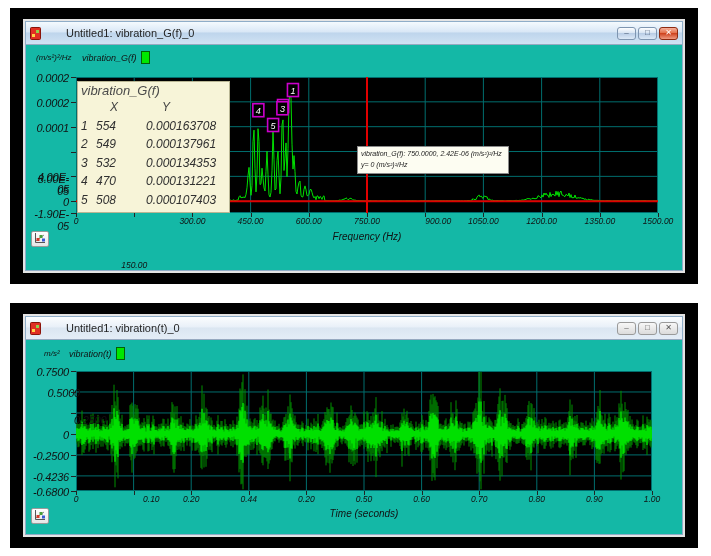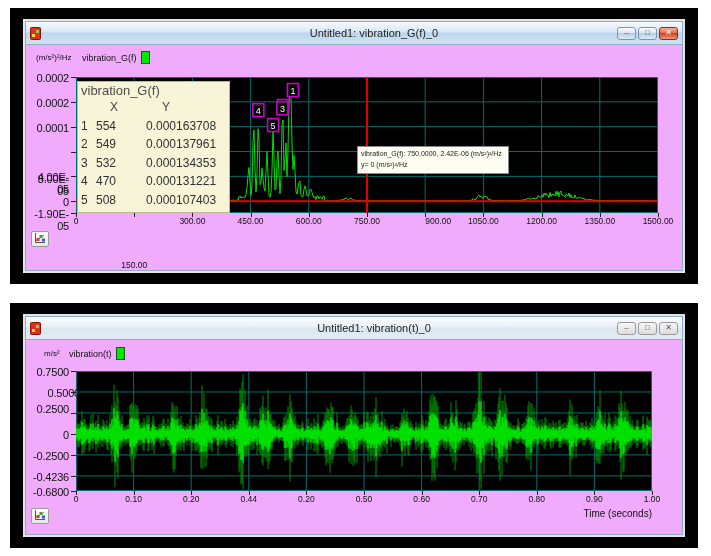--- a/index.html
+++ b/index.html
@@ -9,45 +9,45 @@
   .f0{left:10px;top:8px;width:688px;height:276px;}
   .f1{left:10px;top:303px;width:688px;height:245px;}
   .window{width:100%;height:100%;box-sizing:border-box;border:1px solid #8fadc8;
           outline:2px solid #e4e4e4;background:#d6d3cb;display:flex;flex-direction:column;
           overflow:hidden;}
   .titlebar{height:22px;flex:0 0 22px;display:flex;align-items:center;position:relative;
             background:linear-gradient(#f4fafe,#d9e7f6 45%,#bed5ec 50%,#d0e2f3);
             border-bottom:1px solid #96a9c0;}
   .f1 .titlebar{background:linear-gradient(#fbfdfe,#e9f0f8 45%,#dbe6f1 50%,#e4edf7);}
   .appicon{margin-left:4px;display:flex;position:relative;z-index:1;}
-  .wtitle{position:absolute;left:0;right:0;text-align:center;font-size:11px;color:#1f1f1f;padding-left:40px;}
+  .wtitle{position:absolute;left:0;right:0;text-align:left;font-size:11px;color:#1f1f1f;padding-left:40px;}
   .wbtns{margin-left:auto;margin-right:4px;display:flex;gap:2px;position:relative;z-index:1;}
   .wbtn{width:19px;height:13px;border-radius:3px;display:flex;align-items:center;
         justify-content:center;font-size:8px;line-height:1;cursor:default;box-sizing:border-box;}
   .act{background:linear-gradient(#fdfeff,#d7e4f2 45%,#b9cde5 50%,#dce9f7);
        border:1px solid #7e95b0;color:#43536b;}
   .closebtn{background:linear-gradient(#f6b09b,#e3714c 45%,#cf4420 50%,#ef9b82);
        border:1px solid #8d2a10;color:#fff;}
   .inact{background:linear-gradient(#f7f7f7,#dcdcdc);border:1px solid #9a9a9a;color:#555;}
-  .body{flex:1;position:relative;background:#f0abfc;}
+  .body{flex:1;position:relative;background:#14b8a6;font-style:italic;}
   .unit{position:absolute;left:10px;top:8px;font-size:8px;color:#111;}
   .f1 .unit{left:18px;top:9px;}
   .legend{position:absolute;left:56px;top:6px;display:flex;align-items:center;gap:4px;}
   .f1 .legend{left:43px;top:7px;}
   .legname{font-size:9px;color:#111;}
   .swatch{width:7px;height:11px;background:#00e800;border:1px solid #036006;}
   .plot{position:absolute;display:block;}
   .plot text{font-family:"Liberation Sans",sans-serif;}
   .ylab{position:absolute;left:0;text-align:right;font-size:11px;color:#111;letter-spacing:-0.2px;}
   .xlab{position:absolute;width:52px;text-align:center;font-size:8.5px;color:#111;}
   .ytick{position:absolute;width:5px;height:1px;background:#222;}
   .xtick{position:absolute;width:1px;height:4px;background:#222;}
   .axtitle{position:absolute;text-align:center;font-size:10px;color:#111;}
   .t0{left:50px;width:582px;top:186px;}
-  .t1{left:50px;width:576px;top:168px;text-align:right;}
+  .t1{left:50px;width:576px;top:168px;}
   .cornerbtn{position:absolute;left:5px;width:18px;height:16px;border-radius:2px;
              background:linear-gradient(#ffffff,#e6e6e6);border:1px solid #9a9a9a;
              display:flex;align-items:center;justify-content:center;box-sizing:border-box;}
   .c0{top:186px;} .c1{top:168px;}
   .ovtable{position:absolute;left:51px;top:36px;width:153px;height:132px;background:#f7f4d8;
            border:1px solid #b9b694;box-sizing:border-box;overflow:hidden;}
   .ovtitle{font-size:13px;color:#4a4a4a;margin:1px 0 0 3px;}
   .ovgrid{display:grid;grid-template-columns:15px 50px auto;font-size:12px;color:#303030;
           line-height:18.5px;margin-left:3px;}
   .ovh{color:#444;}
@@ -121,20 +121,21 @@
             </g>
             <g>
               <rect x="176.86" y="26.712073059360733" width="11" height="13" fill="#000" stroke="#cc00cc" stroke-width="1.6"></rect>
               <text x="182.36" y="36.71207305936073" fill="#fff" font-size="9" text-anchor="middle">4</text>
             </g>
             <g>
               <rect x="191.604" y="41.5031598173516" width="11" height="13" fill="#000" stroke="#cc00cc" stroke-width="1.6"></rect>
               <text x="197.104" y="51.5031598173516" fill="#fff" font-size="9" text-anchor="middle">5</text>
             </g>
           </svg>
+        <div class="axtitle t0">Frequency (Hz)</div>
         <div class="cornerbtn c0">
           <span>
             <svg width="12" height="11" viewBox="0 0 12 11">
               <polyline points="1.5,0 1.5,9.5 11,9.5" fill="none" stroke="#555" stroke-width="1"></polyline>
               <line x1="2" y1="8" x2="10" y2="2" stroke="#888"></line>
               <rect x="2.5" y="5" width="3" height="3" fill="#d43a2a"></rect>
               <rect x="5.5" y="2" width="3" height="3" fill="#4a9e3a"></rect>
               <rect x="8" y="5.5" width="3" height="3" fill="#3a5ad4"></rect>
             </svg>
           </span>
@@ -261,33 +262,33 @@
               <rect x="2.5" y="5" width="3" height="3" fill="#d43a2a"></rect>
               <rect x="5.5" y="2" width="3" height="3" fill="#4a9e3a"></rect>
               <rect x="8" y="5.5" width="3" height="3" fill="#3a5ad4"></rect>
             </svg>
           </span>
         </div>
       <div class="ylab" style="top: 26px; width: 43px;">0.7500</div>
           <div class="ytick" style="top: 31px; left: 45px;"></div>
           <div class="ylab" style="top: 46.979px; width: 54px;">0.5000</div>
           <div class="ytick" style="top: 51.979px; left: 45px;"></div>
-          <div class="ylab" style="top: 63px; width: 43px;">0.2500</div>
+          <div class="ylab" style="top: 74px; width: 28px; padding-left: 48px;">0.2500</div>
           <div class="ytick" style="top: 72.958px; left: 45px;"></div>
           <div class="ylab" style="top: 88.9371px; width: 43px;">0</div>
           <div class="ytick" style="top: 93.9371px; left: 45px;"></div>
           <div class="ylab" style="top: 109.916px; width: 43px;">-0.2500</div>
           <div class="ytick" style="top: 114.916px; left: 45px;"></div>
           <div class="ylab" style="top: 130.895px; width: 43px;">-0.4236</div>
           <div class="ytick" style="top: 135.895px; left: 45px;"></div>
           <div class="ylab" style="top: 146px; width: 43px;">-0.6800</div>
           <div class="ytick" style="top: 151px; left: 45px;"></div>
           <div class="xlab" style="left: 24px; top: 154px;">0</div>
           <div class="xtick" style="left: 50px; top: 151px;"></div>
-          <div class="xlab" style="left: 81.6px; top: 154px;">0.10</div>
+          <div class="xlab" style="left: 81.6px; top: 154px; text-align: right;">0.10</div>
           <div class="xtick" style="left: 107.6px; top: 151px;"></div>
           <div class="xlab" style="left: 139.2px; top: 154px;">0.20</div>
           <div class="xtick" style="left: 165.2px; top: 151px;"></div>
           <div class="xlab" style="left: 196.8px; top: 154px;">0.44</div>
           <div class="xtick" style="left: 222.8px; top: 151px;"></div>
           <div class="xlab" style="left: 254.4px; top: 154px;">0.20</div>
           <div class="xtick" style="left: 280.4px; top: 151px;"></div>
           <div class="xlab" style="left: 312px; top: 154px;">0.50</div>
           <div class="xtick" style="left: 338px; top: 151px;"></div>
           <div class="xlab" style="left: 369.6px; top: 154px;">0.60</div>

